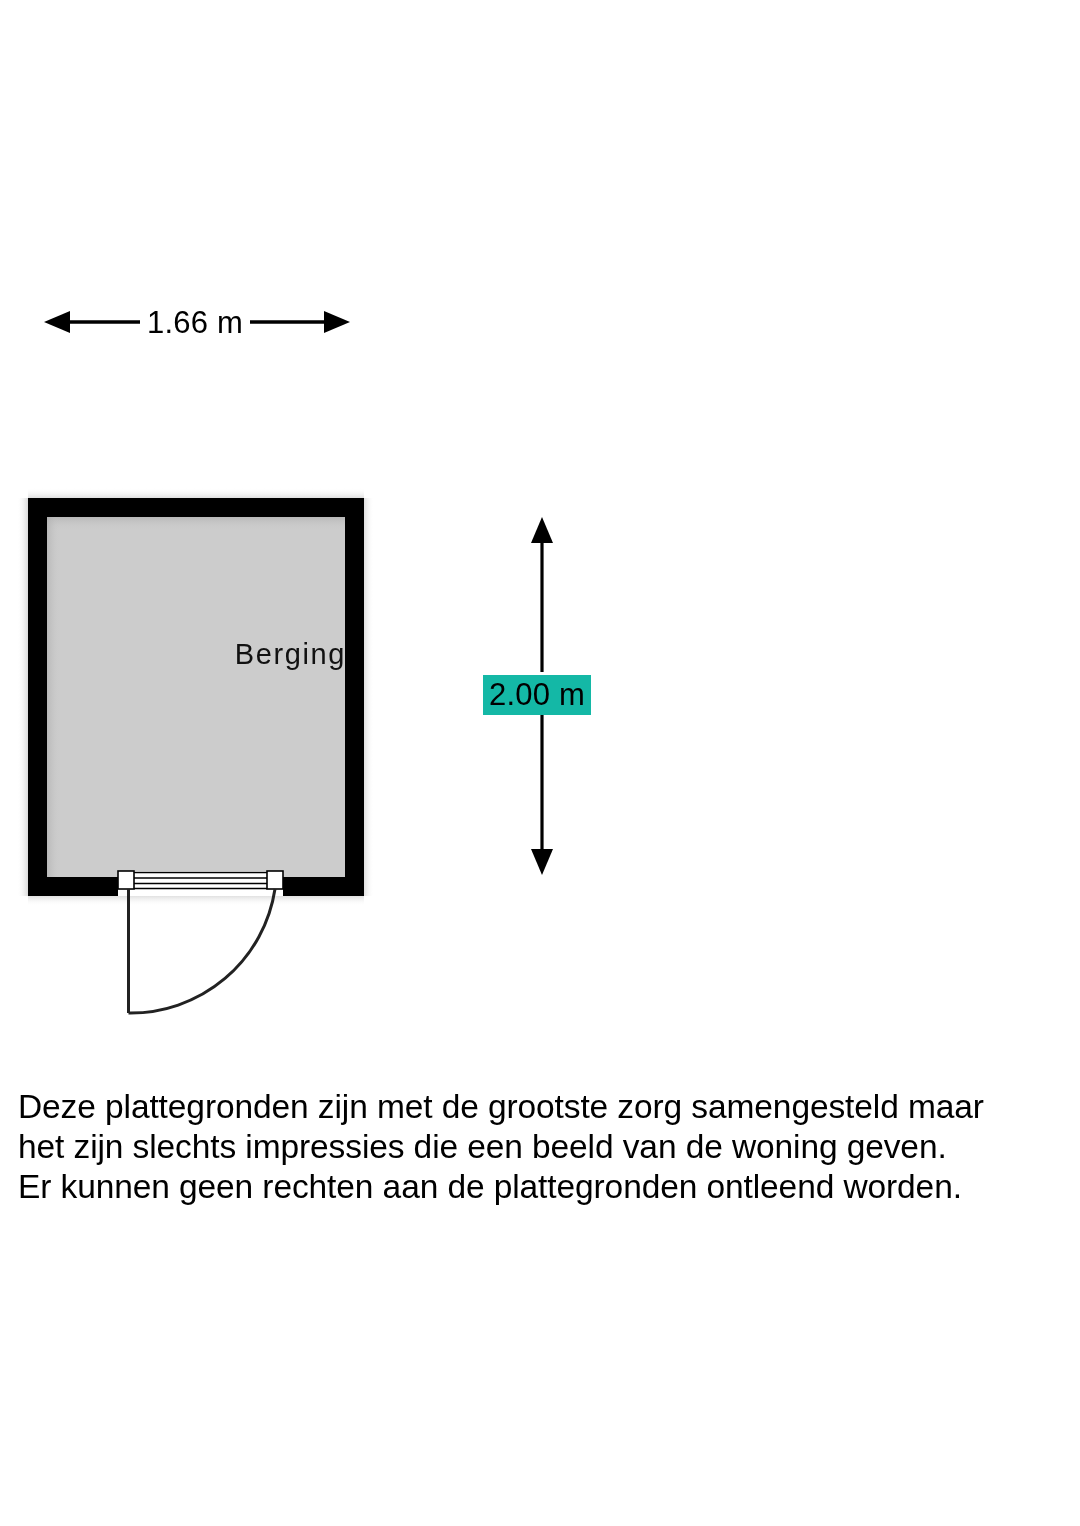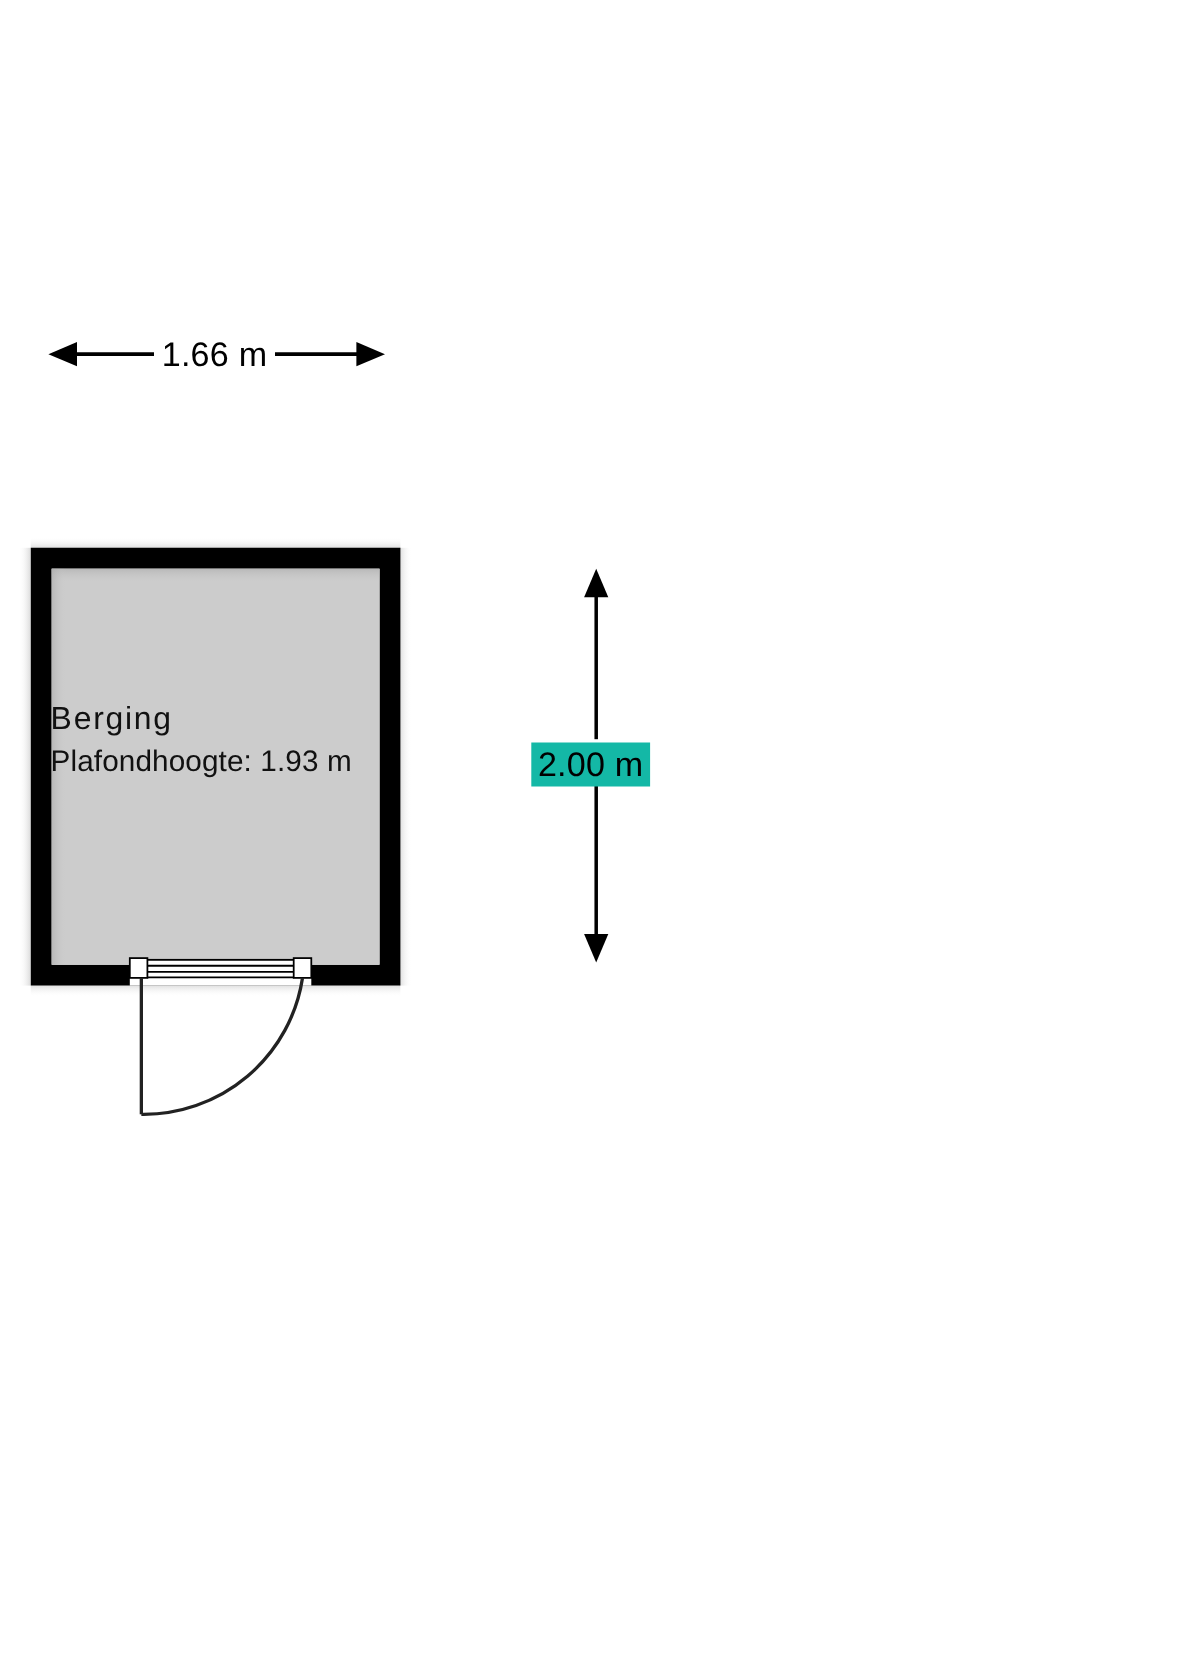--- a/index.html
+++ b/index.html
@@ -56,21 +56,21 @@
     background: #14b8a6;
     padding: 2px 6px;
   }
 
   
   .room-text-block {
     position: absolute;
     left: 46px;
     top: 640px;
     width: 300px;
-    text-align: left;
+    text-align: right;
     pointer-events: none;
   }
   #room-name {
     font-family: "Liberation Sans", sans-serif;
     font-size: 29px;
     letter-spacing: 1.6px;
     color: #111111;
     line-height: 1.0;
     margin: 0 0 10px 0;
   }
@@ -185,17 +185,21 @@
       <polygon points="542,875 531,849 553,849" fill="#000000"></polygon>
     </g>
   </svg>
 
   <div class="dim-label" id="dim-width-label">1.66 m</div>
 
   <div class="dim-label" id="dim-height-label">2.00 m</div>
 
   <div class="room-text-block">
     <p id="room-name">Berging</p>
-    <p id="room-ceiling-height">Plafondhoogte: 1.93 m</p>
   </div>
 
+  <div id="disclaimer">
+    <p>Deze plattegronden zijn met de grootste zorg samengesteld maar</p>
+    <p>het zijn slechts impressies die een beeld van de woning geven.</p>
+    <p>Er kunnen geen rechten aan de plattegronden ontleend worden.</p>
+  </div>
 
 </div>
 
 </body></html>

